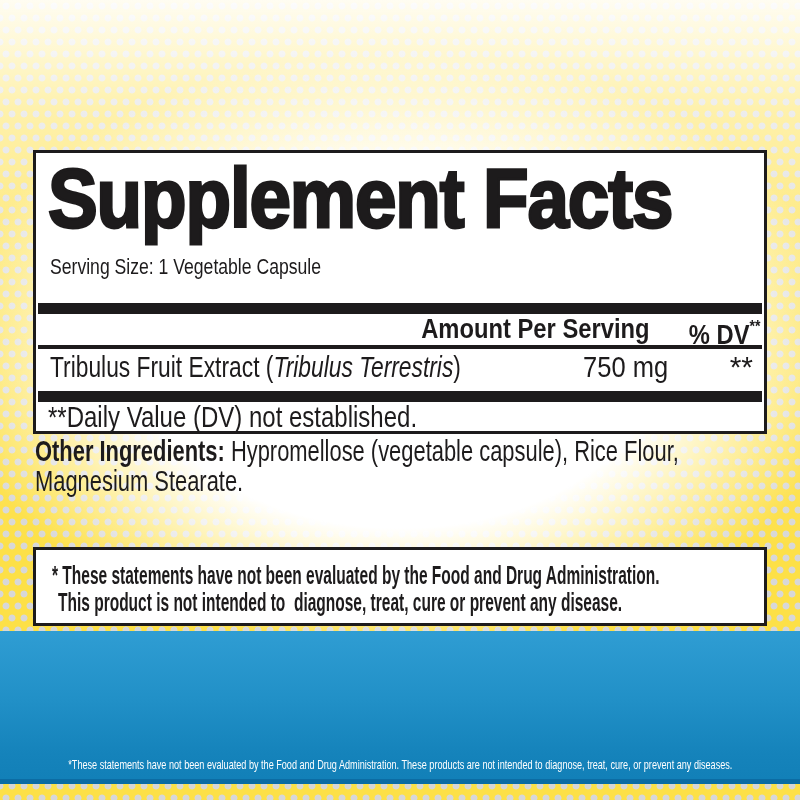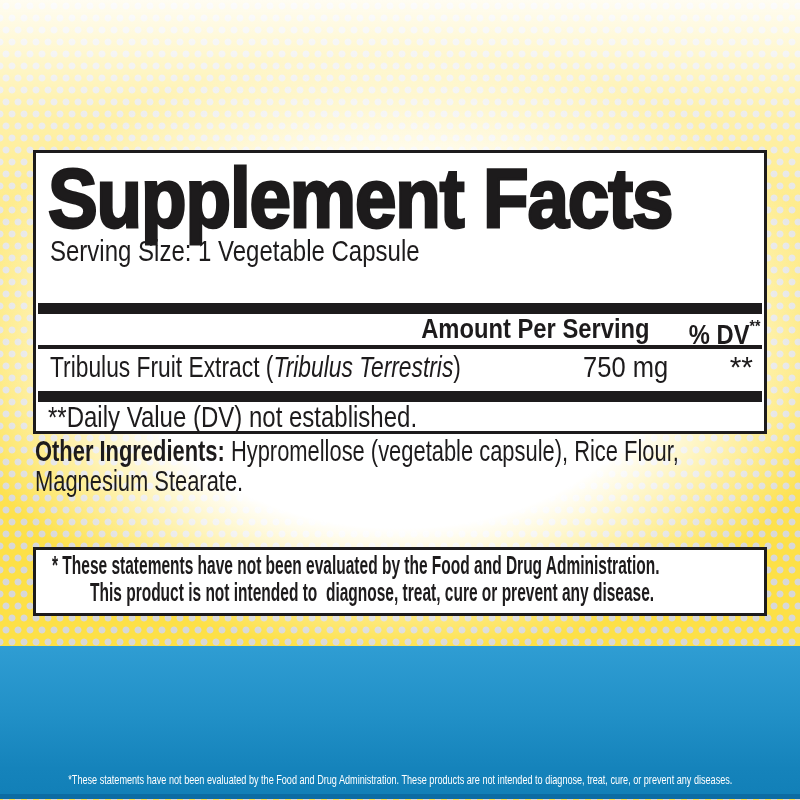--- a/index.html
+++ b/index.html
@@ -36,44 +36,44 @@
   .facts-box{
     position:absolute;left:33px;top:150px;width:728px;height:278px;
     border:3px solid #1d1b1c;background:#ffffff;
   }
   .facts-title{
     position:absolute;left:12px;top:3px;
     font-size:66px;line-height:66px;font-weight:700;letter-spacing:-1px;
     -webkit-text-stroke:2.2px #1d1b1c;
     transform:scale(1.13,1.26);transform-origin:0 0;white-space:nowrap;
   }
-  .serving-block{position:absolute;left:14px;top:83px;font-size:30px;line-height:29px;}
+  .serving-block{position:absolute;left:14px;top:99px;font-size:22px;line-height:29px;}
   .bar{position:absolute;left:2px;right:2px;height:11px;background:#1d1b1c;}
   .bar-top{top:150px;} .bar-mid{top:238px;}
   .rule{position:absolute;left:2px;right:2px;top:192px;height:4px;background:#1d1b1c;}
   .amount-hdr{position:absolute;top:161px;right:114px;font-size:27px;line-height:30px;font-weight:700;}
   .dv-hdr{position:absolute;top:161px;right:4px;font-size:27px;line-height:30px;font-weight:700;}
   .dv-hdr sup{font-size:16px;position:relative;top:-2px;}
   .ing-name{position:absolute;top:198px;left:14px;font-size:30px;line-height:31px;}
   .ing-amount{position:absolute;top:198px;right:96px;font-size:30px;line-height:31px;}
   .ing-dv{position:absolute;top:198px;right:11px;font-size:30px;line-height:31px;}
   .dv-note{position:absolute;top:248px;left:12px;font-size:30px;line-height:31px;}
   
   .other-ing{position:absolute;left:35px;top:436px;font-size:30px;line-height:30px;}
   .other-ing b{font-weight:700;}
   
   .disc-box{
     position:absolute;left:33px;top:547px;width:728px;height:61px;
-    border:3px solid #1d1b1c;background:#ffffff;padding-top:2px;
+    border:3px solid #1d1b1c;background:#ffffff;padding-top:12px;
   }
   .disc-line{font-size:25px;line-height:27px;font-weight:700;}
-  .disc-l1{margin-left:16px;} .disc-l2{margin-left:54px;}
+  .disc-l1{margin-left:16px;} .disc-l2{margin-left:22px;}
   
   .band{
-    position:absolute;left:0;top:646px;width:800px;height:153px;
+    position:absolute;left:0;top:631px;width:800px;height:153px;
     background:linear-gradient(to bottom,#2f9dd3 0%,#2190c7 45%,#1583bb 80%,#1280b8 96%);
   }
   .band-text-wrap{position:absolute;left:0;top:126px;width:100%;display:flex;justify-content:center;}
   .band-text{
     color:#ffffff;font-size:13px;line-height:16px;white-space:nowrap;
     transform:scaleX(.70);transform-origin:50% 0;
   }
   .band-strip{position:absolute;left:0;bottom:0;width:100%;height:5px;background:#0c6ca3;}
 </style>
 </head>

